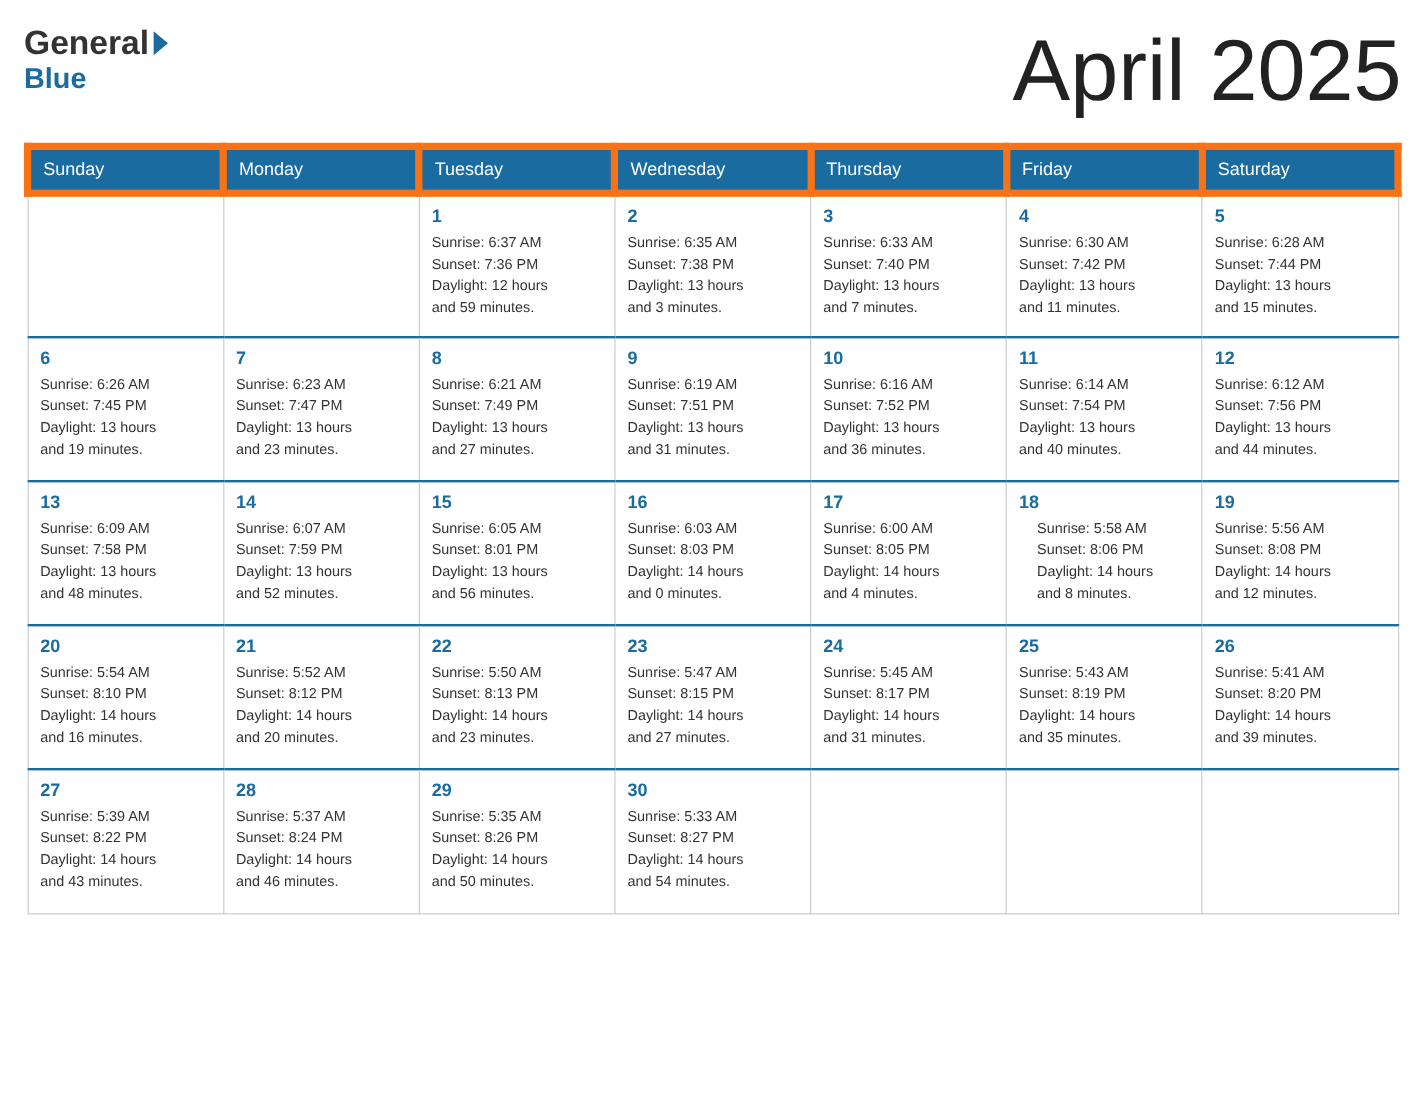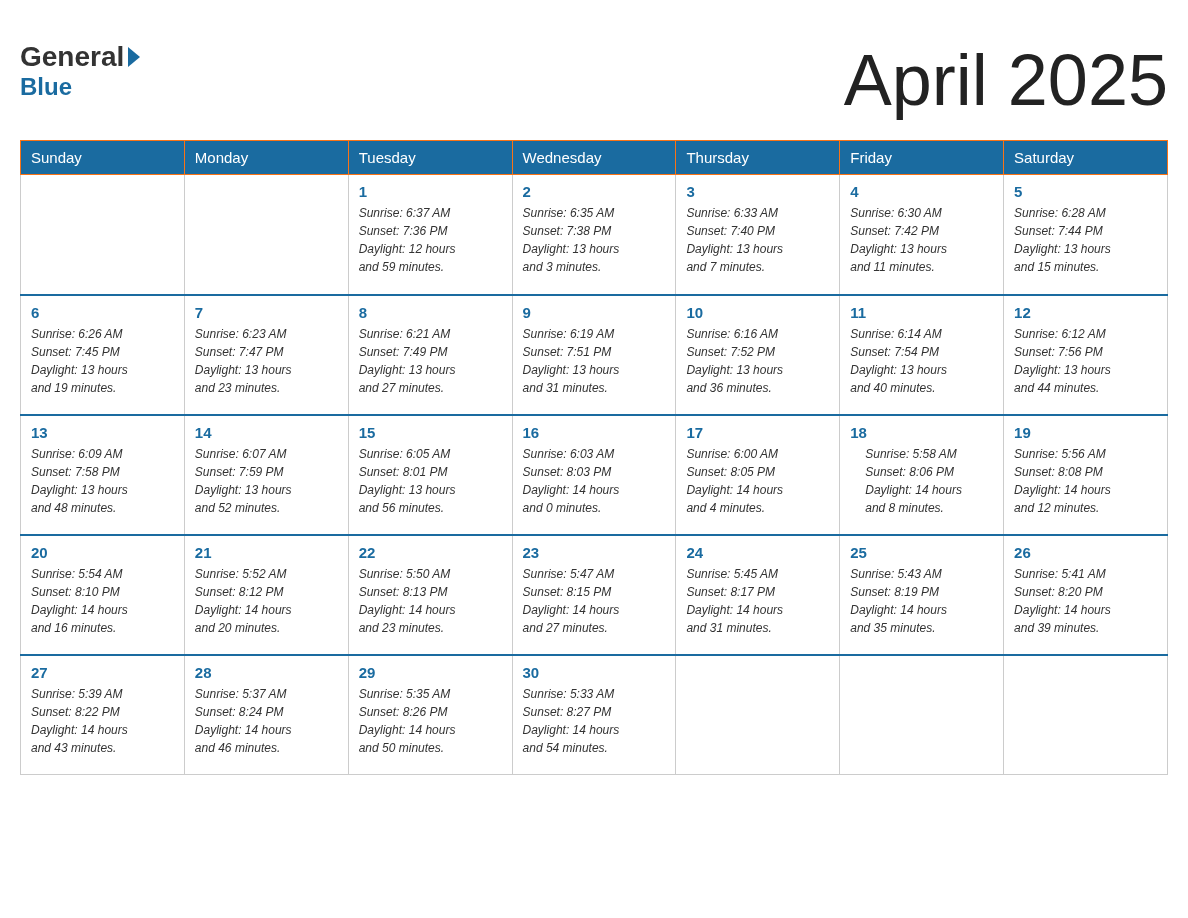--- a/index.html
+++ b/index.html
@@ -8,21 +8,20 @@
       background: #fff;
       padding: 20px;
       width: 1188px;
       min-height: 918px;
     }
     .header {
       display: flex;
       justify-content: space-between;
       align-items: flex-start;
       margin-bottom: 20px;
-      margin-top: 21px;
     }
     .logo {
       display: flex;
       flex-direction: column;
       align-items: flex-start;
     }
     .logo-general {
       font-size: 28px;
       font-weight: bold;
       color: #333;
@@ -65,42 +64,41 @@
       border-collapse: collapse;
       table-layout: fixed;
     }
     th {
       background-color: #1a6ba0;
       color: #fff;
       font-size: 15px;
       font-weight: normal;
       padding: 8px 10px;
       text-align: left;
-      border: 1px solid #f97316;
+      border: 6px solid #f97316;
     }
     td {
       vertical-align: top;
       padding: 8px 10px;
       border: 1px solid #ccc;
       font-size: 12.5px;
       color: #333;
       height: 120px;
     }
     td .day-num {
       font-size: 15px;
       color: #1a6ba0;
       font-weight: bold;
       display: block;
       margin-bottom: 4px;
     }
     td .day-info {
       font-size: 12px;
       line-height: 1.5;
       color: #333;
-      font-style: italic;
     }
     tr td {
       border-bottom: 2px solid #1a6ba0;
     }
     tr:last-child td {
       border-bottom: 1px solid #ccc;
     }
   </style>
 </head>
 <body>

